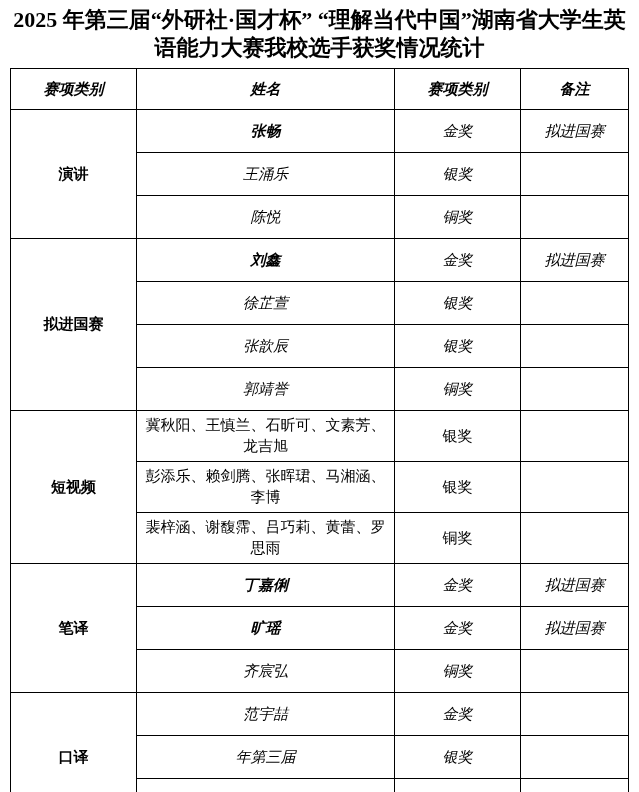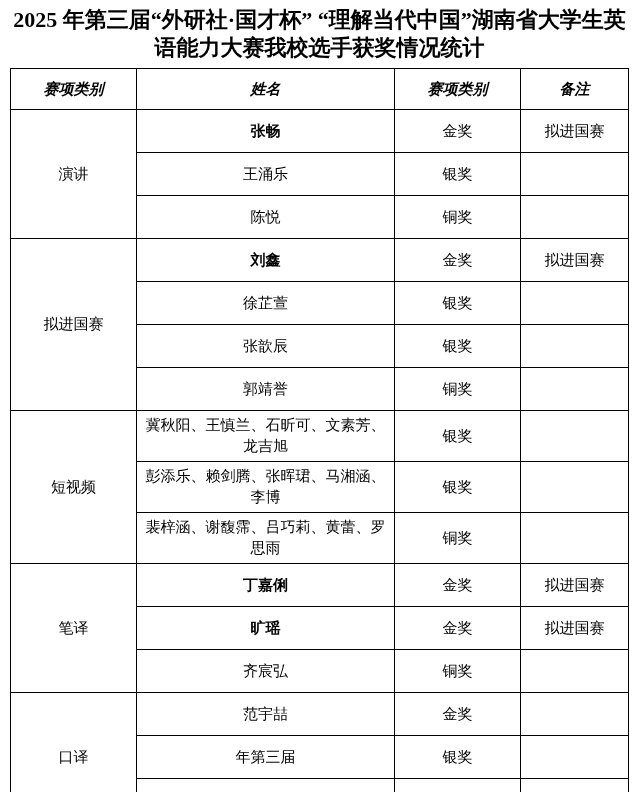--- a/index.html
+++ b/index.html
@@ -47,28 +47,28 @@
   .col-cat { width: 126px; }
   .col-name { width: 258px; }
   .col-level { width: 126px; }
   .col-note { width: 108px; }
 
   thead td, .header-cell {
     font-weight: bold;
     font-size: 15.5px;
   }
   .cat-cell {
-    font-weight: normal;
+    font-weight: bold;
     font-size: 15.5px;
   }
   .bold-name {
     font-weight: bold;
   }
   .row-h32 { height: 32px; font-style: italic; }
-  .row-h34 { height: 34px; }
+  .row-h34 { height: 34px; font-style: italic; }
   .names-multi {
     line-height: 26px;
     padding: 6px 12px;
   }
   .empty-note { }
 </style>
 </head>
 <body>
 
 <div class="page">

